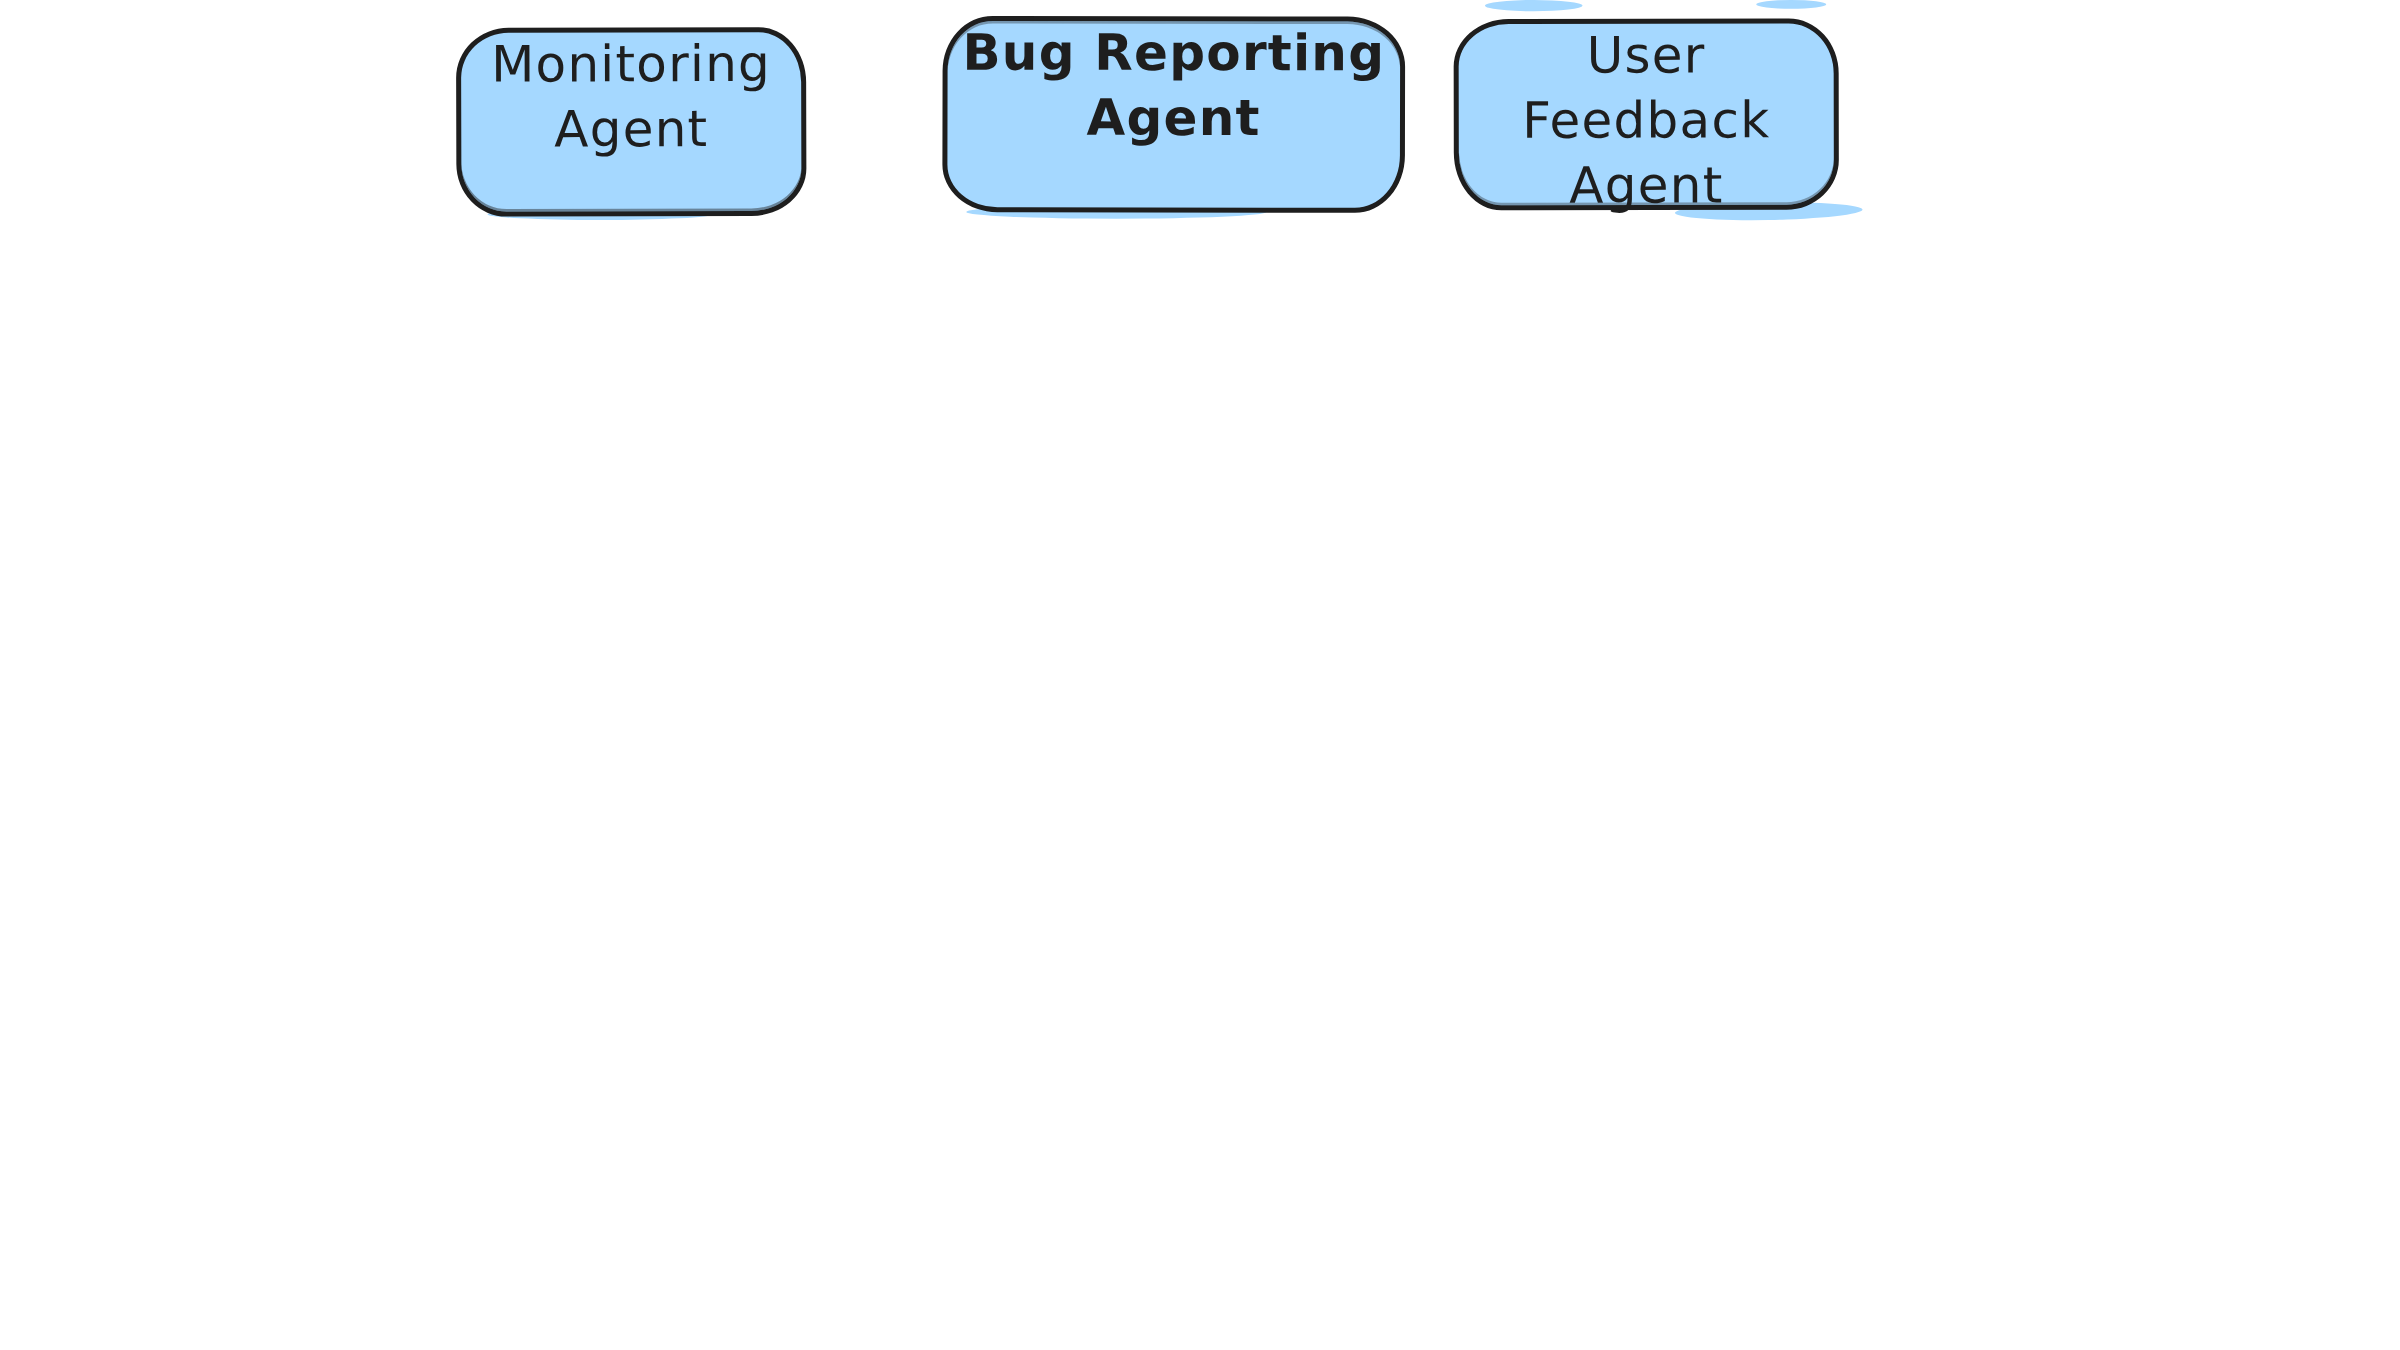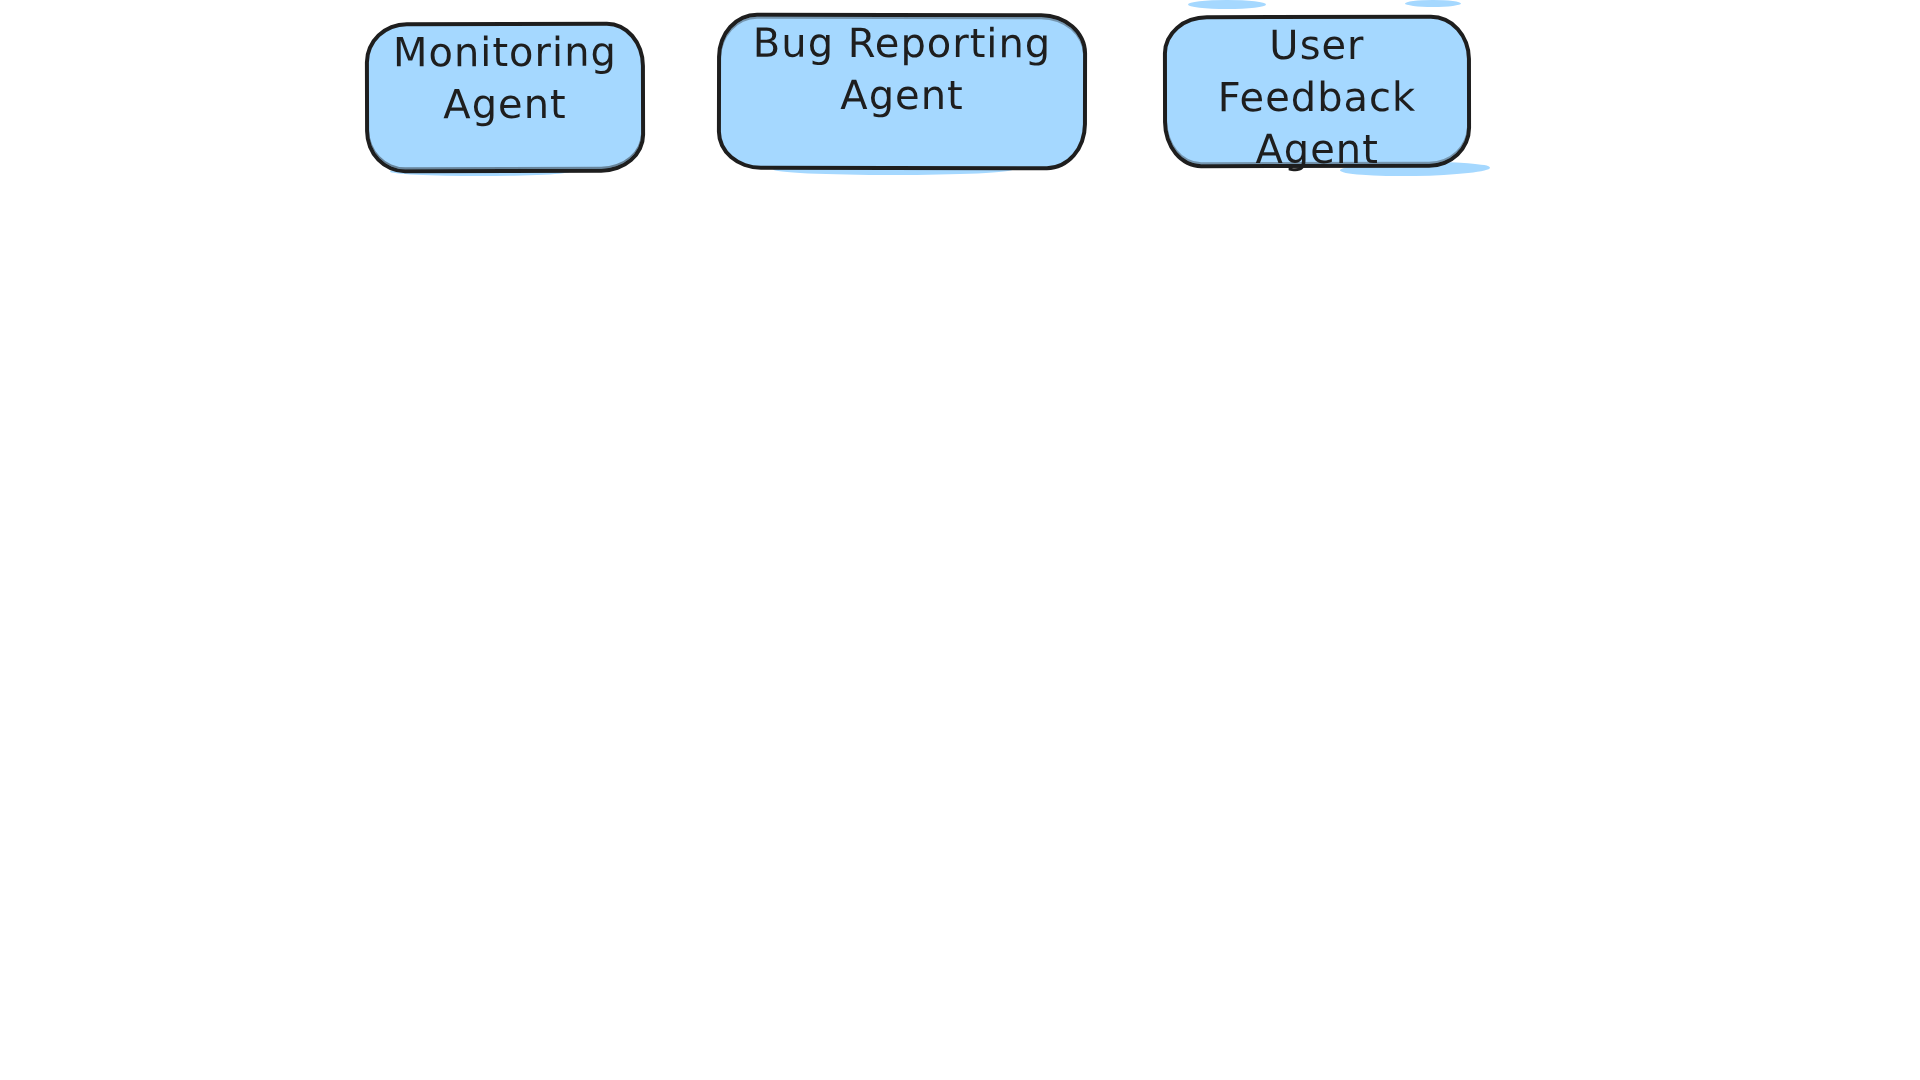--- a/index.html
+++ b/index.html
@@ -36,24 +36,25 @@
     user-select: none;
   }
   
   .node-1 {
     left: 365px; top: 22px; width: 280px; height: 151px;
     border-radius: 42px 38px 44px 40px / 40px 44px 38px 42px;
     box-shadow: inset 0 -2px 0 0 rgba(30,30,30,0.45);
     transform: rotate(-0.15deg);
   }
   .node-2 {
-    left: 717px; top: 13px; width: 370px; height: 157px;
+    left: 754px; top: 13px; width: 370px; height: 157px;
     border-radius: 40px 46px 40px 44px / 44px 40px 46px 38px;
     box-shadow: inset 0 2px 0 0 rgba(30,30,30,0.35);
     transform: rotate(0.1deg);
+    font-weight: bold;
   }
   .node-3 {
     left: 1163px; top: 15px; width: 308px; height: 153px;
     border-radius: 44px 40px 42px 38px / 38px 44px 40px 46px;
     box-shadow: inset 0 -2px 0 0 rgba(30,30,30,0.35);
     transform: rotate(-0.1deg);
   }
   .node .line {
     display: block;
   }

